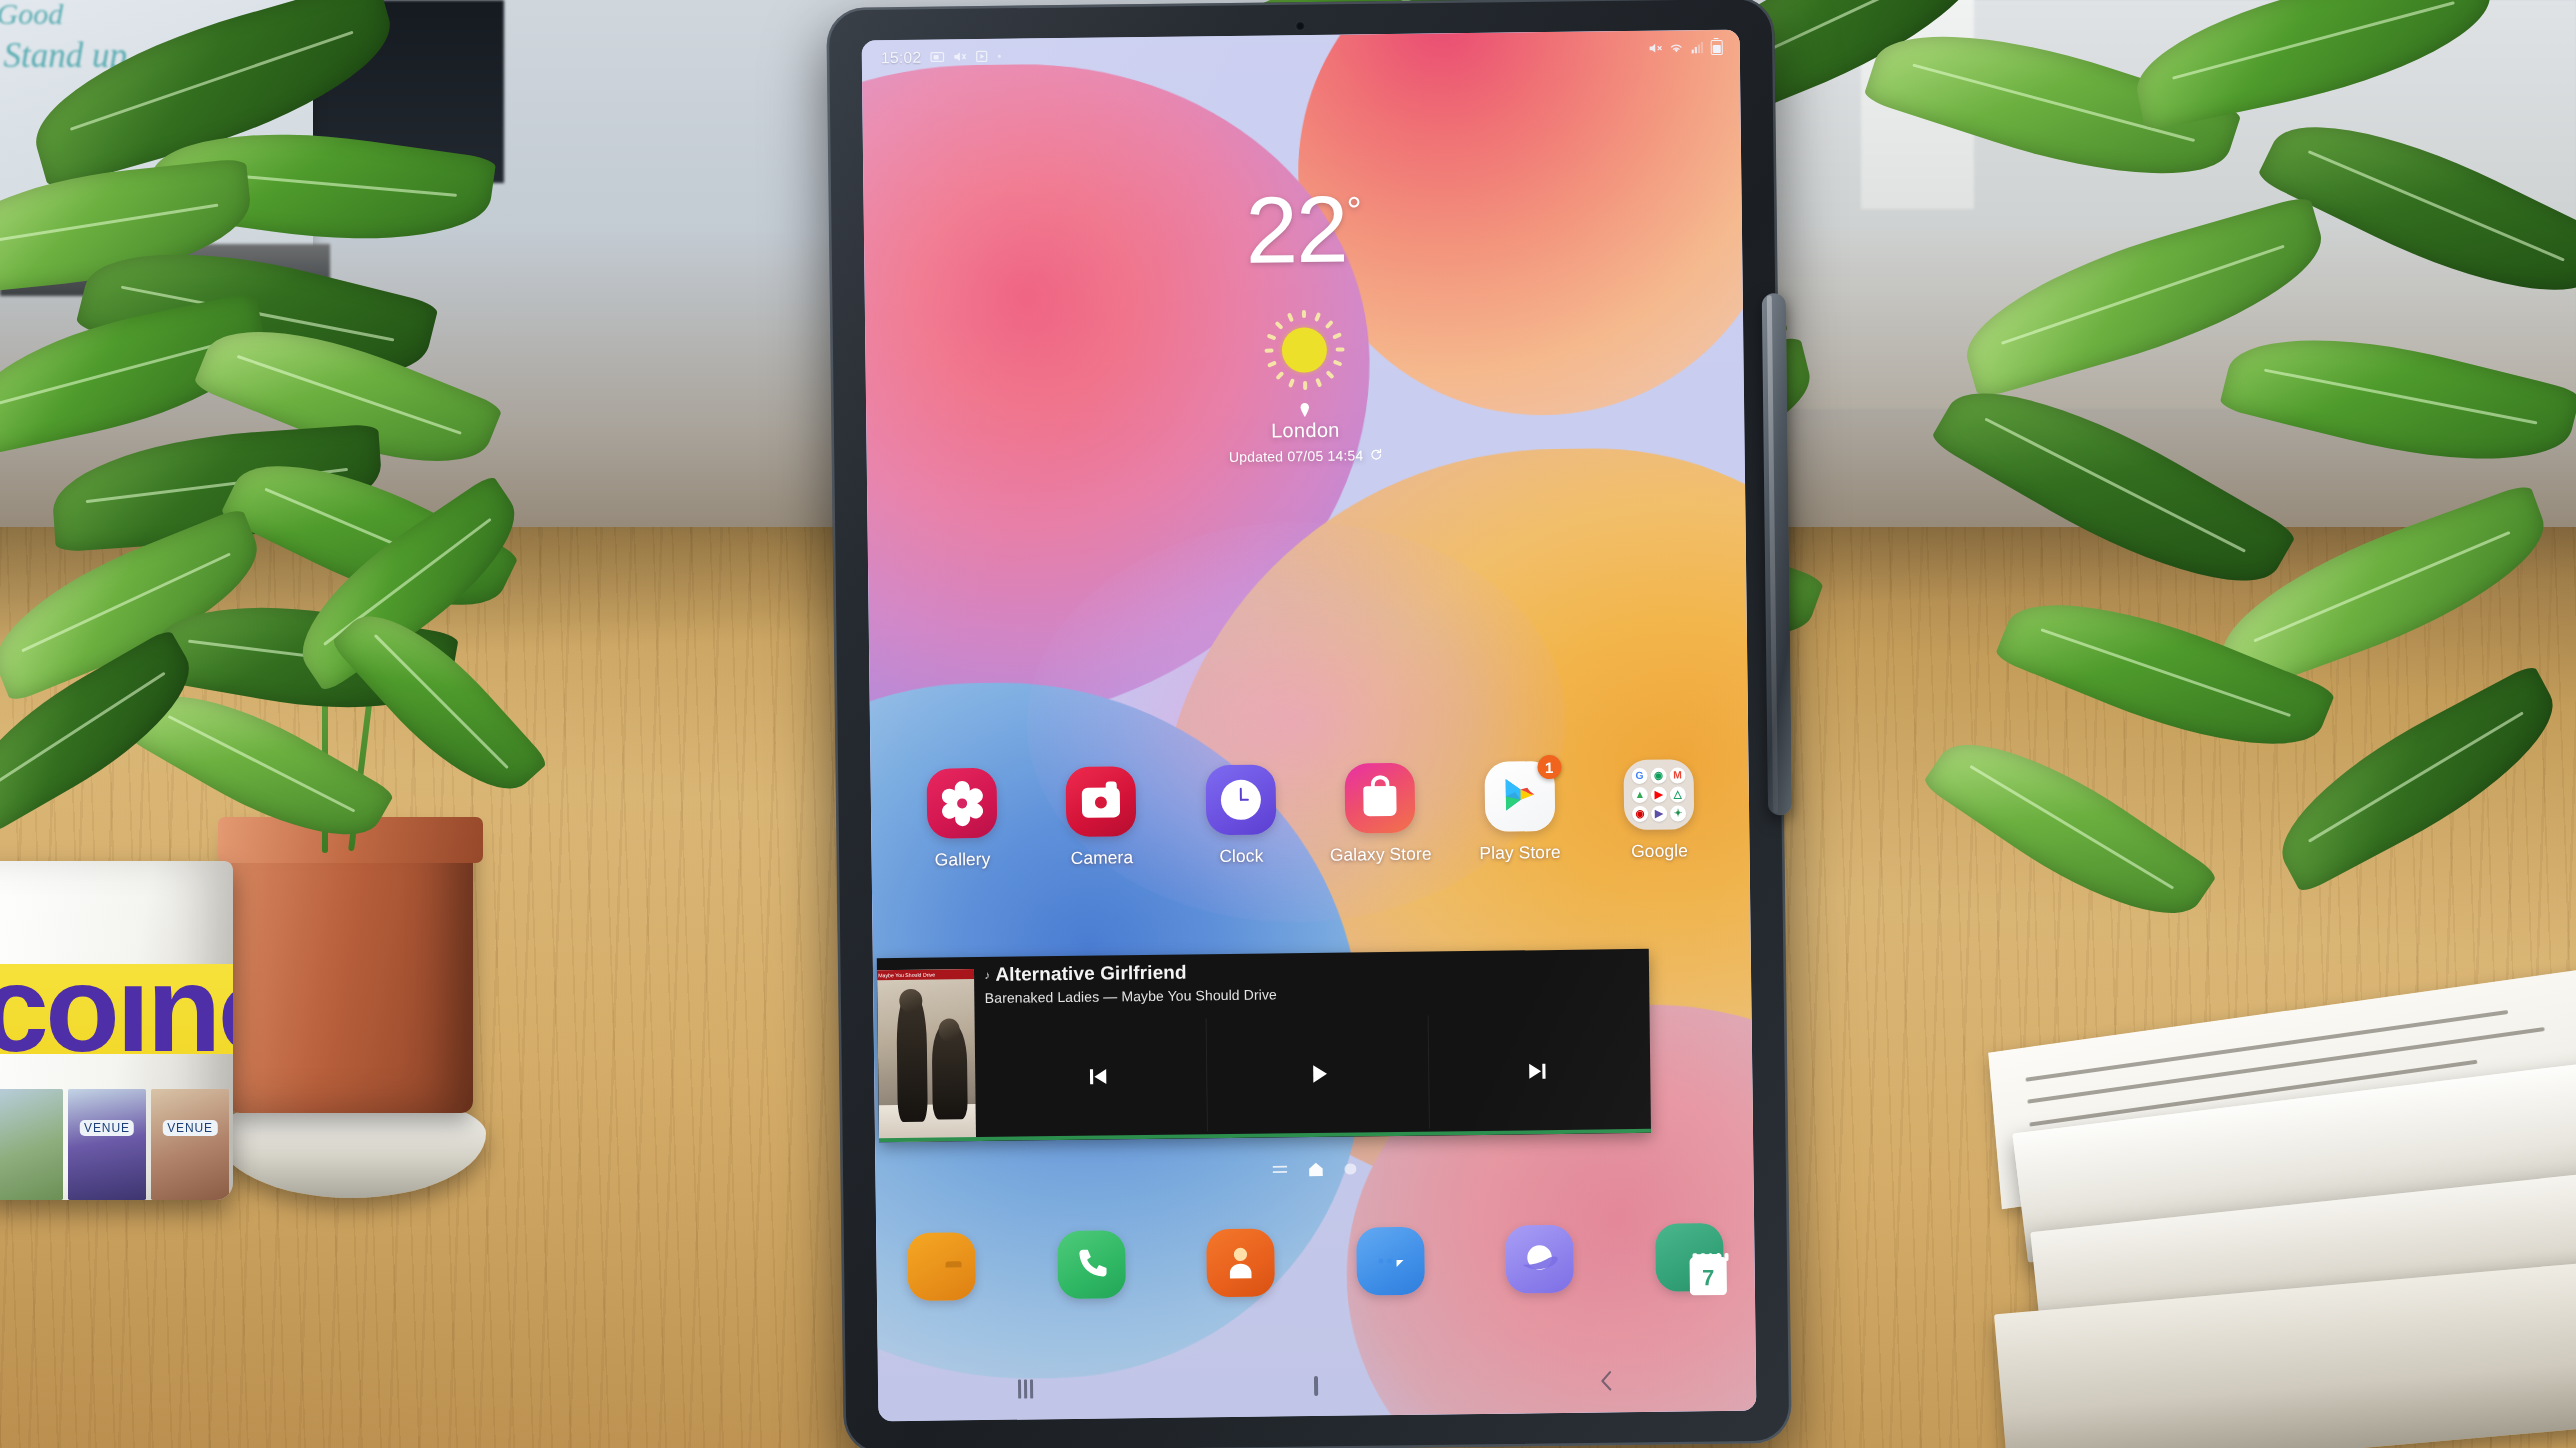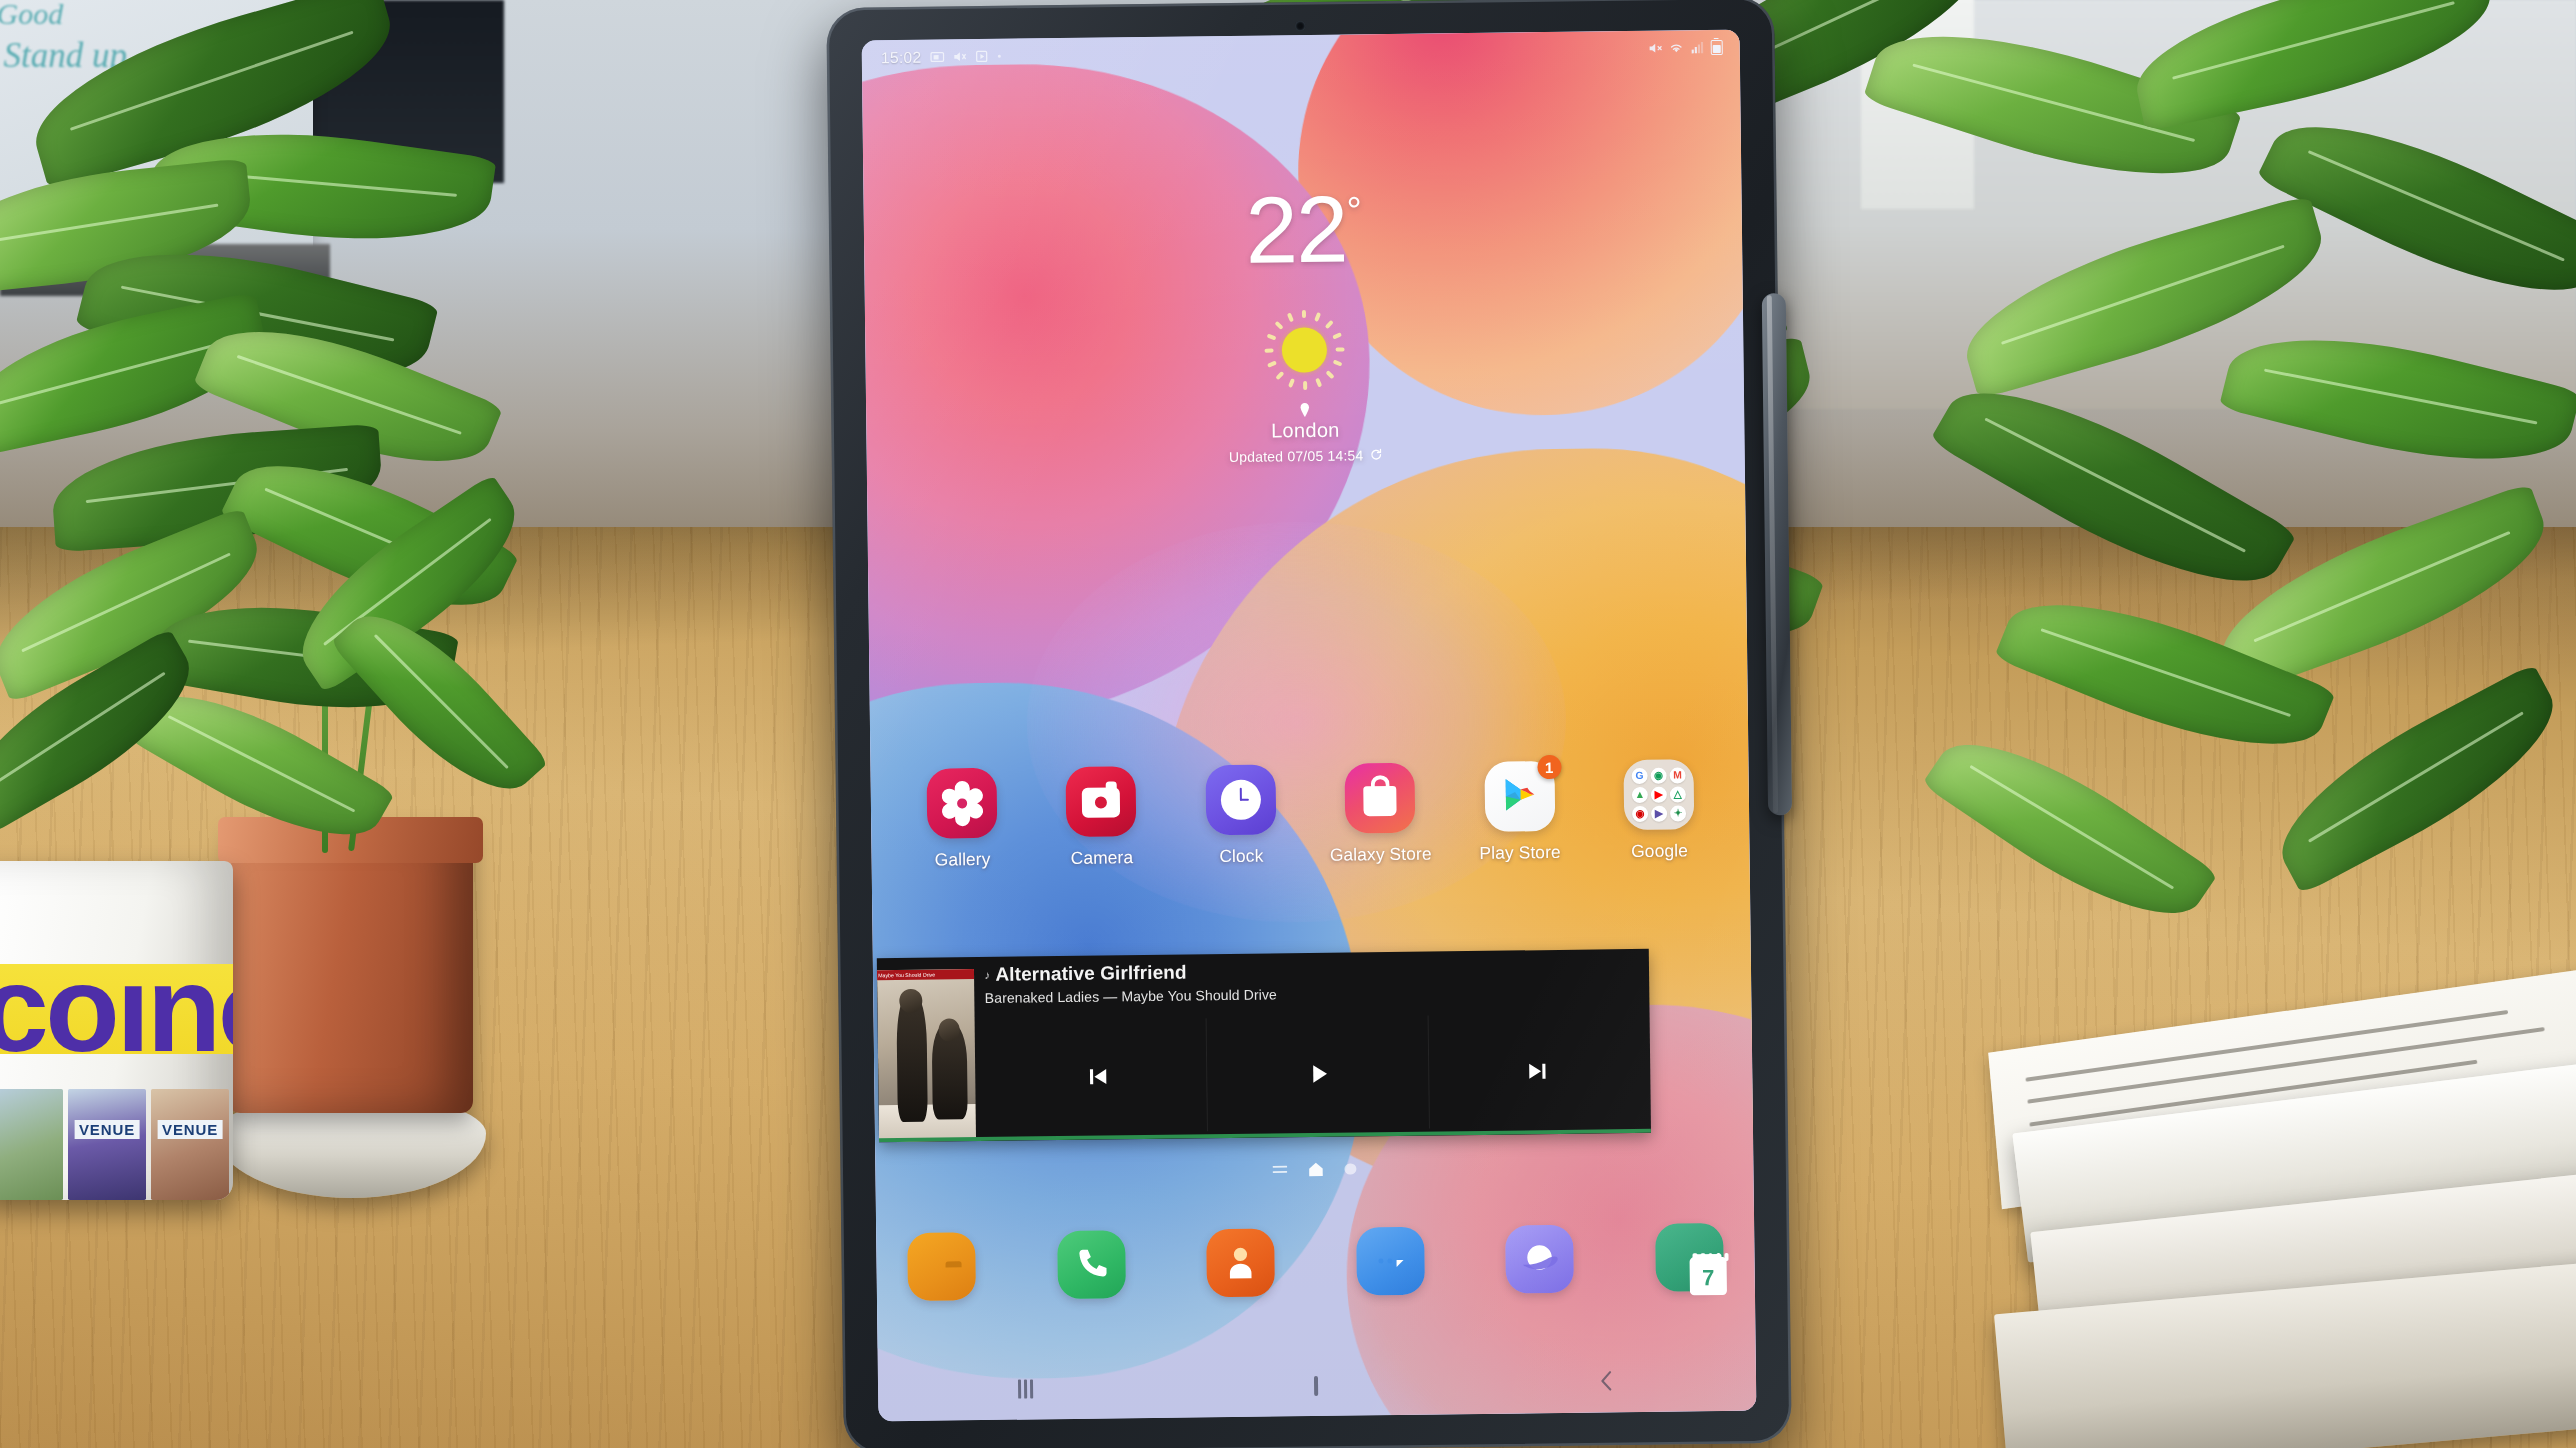--- a/index.html
+++ b/index.html
@@ -118,22 +118,22 @@
     font-size:122px; color:#4e2fa8; letter-spacing:-3.5px;
     line-height:130px; white-space:nowrap; padding-left:0px;
   }
   .mug-photos { position:absolute; left:0; top:228px; width:100%; height:111px; display:flex; gap:4.3px; padding:0 3.5px; }
   .mp { flex:1; border-radius:1.7px; overflow:hidden; position:relative; }
   .mp1 { background:linear-gradient(160deg,#b9cfe0 0%,#8fae7e 55%,#6b8f55 100%); }
   .mp2 { background:linear-gradient(170deg,#c3d4e4 0%,#6b5aa8 48%,#3d3570 100%); }
   .mp3 { background:linear-gradient(160deg,#d9c4a8 0%,#b0836a 55%,#8a5c44 100%); }
   .mp-badge {
     position:absolute; left:50%; top:28%; transform:translateX(-50%);
-    background:#eef3f8; color:#1b3f77; font-size:15px; font-weight:bold;
-    padding:0.9px 4.3px; border-radius:0; letter-spacing:0.9px;
+    background:#eef3f8; color:#1b3f77; font-size:12px; font-weight:normal;
+    padding:0.9px 4.3px; border-radius:5px; letter-spacing:0.9px;
   }
 
   
   .book {
     position:absolute; border-radius:2.6px;
     box-shadow:0 8.7px 21px rgba(0,0,0,.35);
   }
   .book-a {
     left:2018px; top:1096px; width:609px; height:130px;
     background:linear-gradient(180deg,#fdfdfb 0%,#e8e6de 58%,#cbc8bd 100%);

